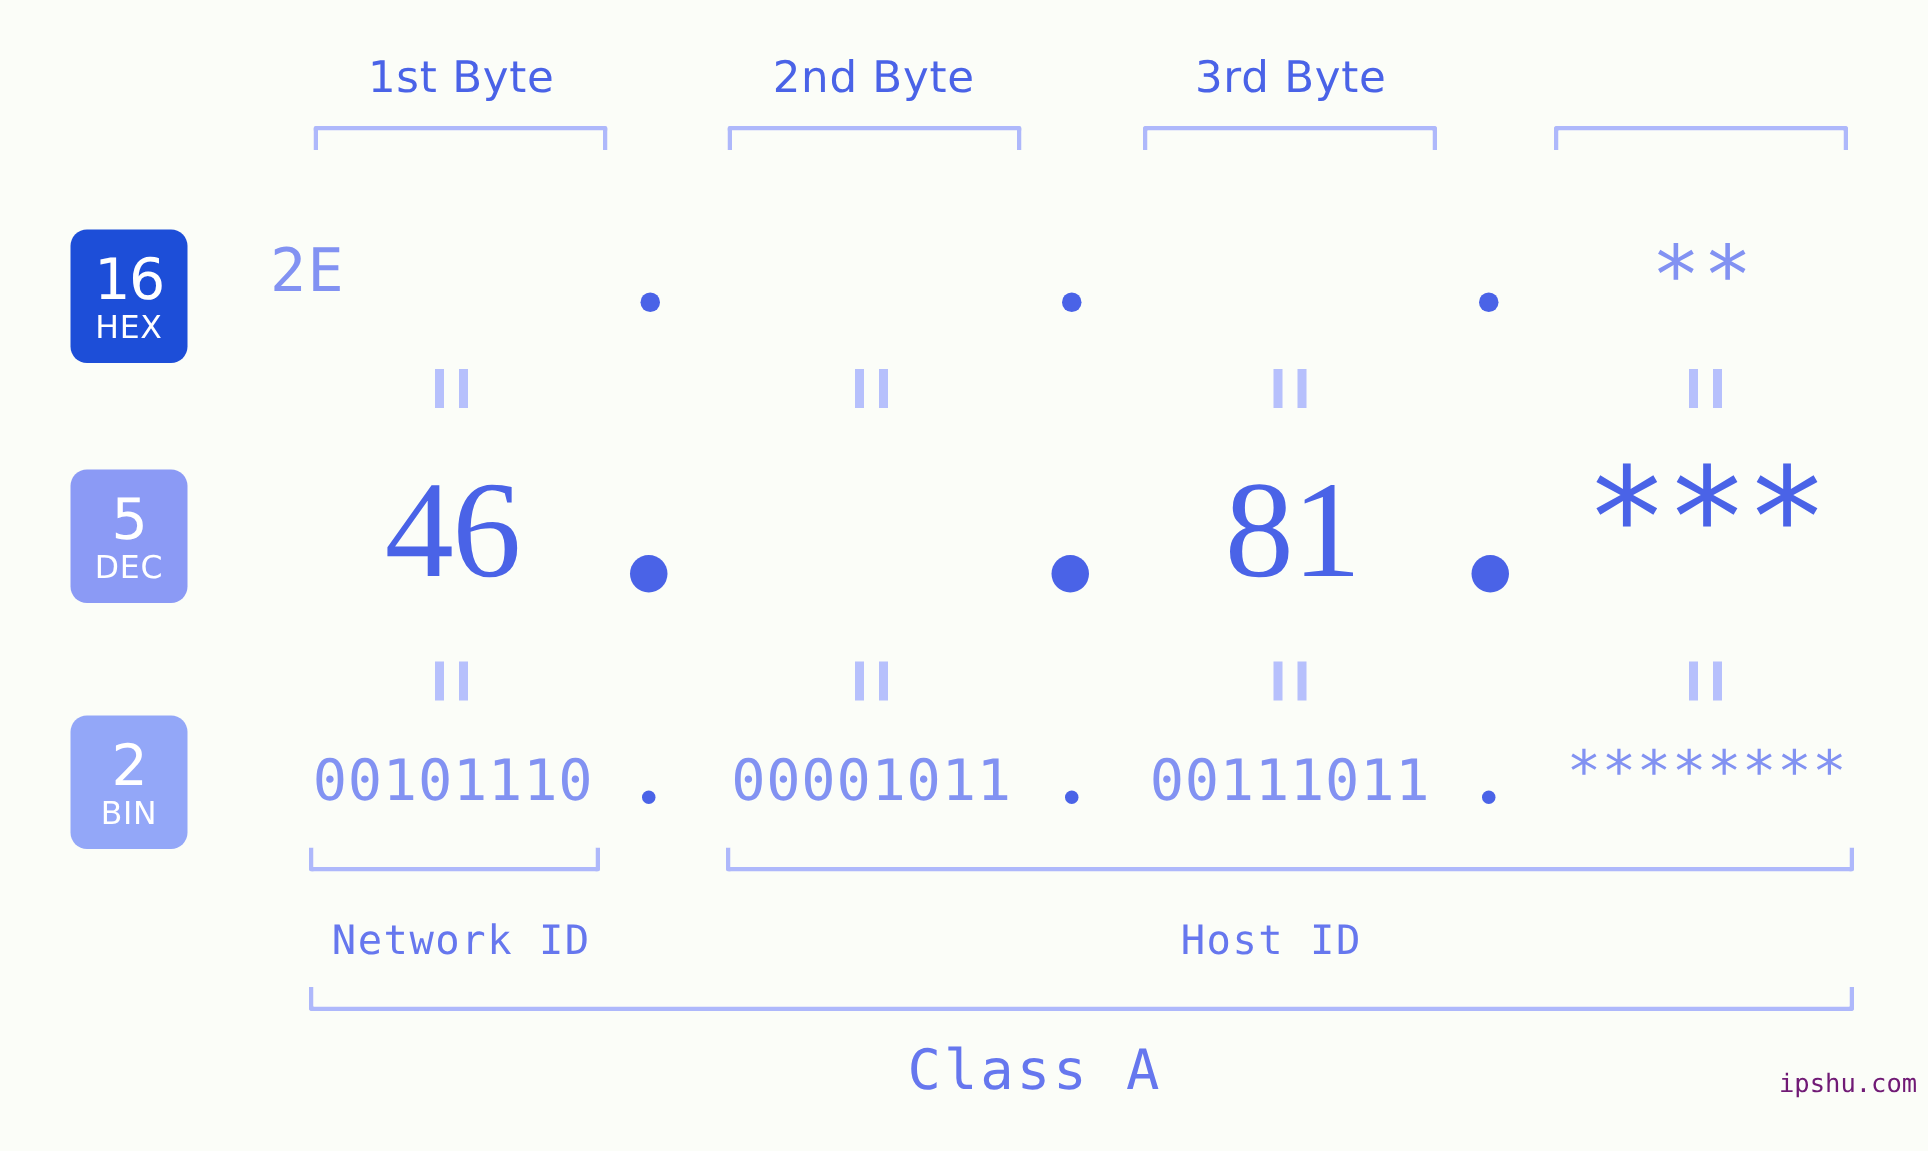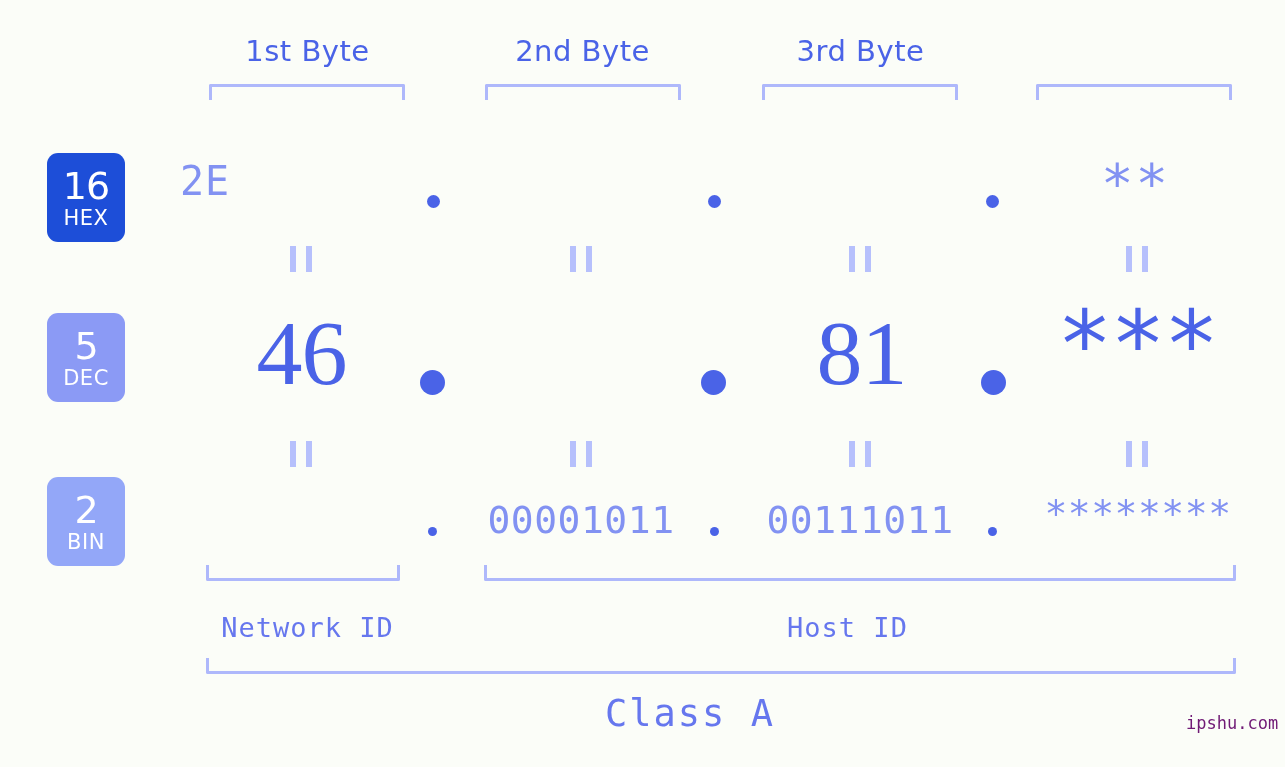--- a/index.html
+++ b/index.html
@@ -240,20 +240,21 @@
     </div>
   <div class="abs eqmark" style="left:849px; top:441px;">
       <i></i>
       <i></i>
     </div>
   <div class="abs eqmark" style="left:1126px; top:441px;">
       <i></i>
       <i></i>
     </div>
 
+  <div class="abs binval" style="left:182px; top:498px; width:240px;">00101110</div>
   <div class="abs dot dot-bin" style="left:428px; top:527px;"></div>
 
   <div class="abs binval" style="left:461px; top:498px; width:240px;">00001011</div>
   <div class="abs dot dot-bin" style="left:710px; top:527px;"></div>
 
   <div class="abs binval" style="left:740px; top:498px; width:240px;">00111011</div>
   <div class="abs dot dot-bin" style="left:988px; top:527px;"></div>
 
   <div class="abs binval" style="left:1018px; top:492px; width:240px;">********</div>
 

